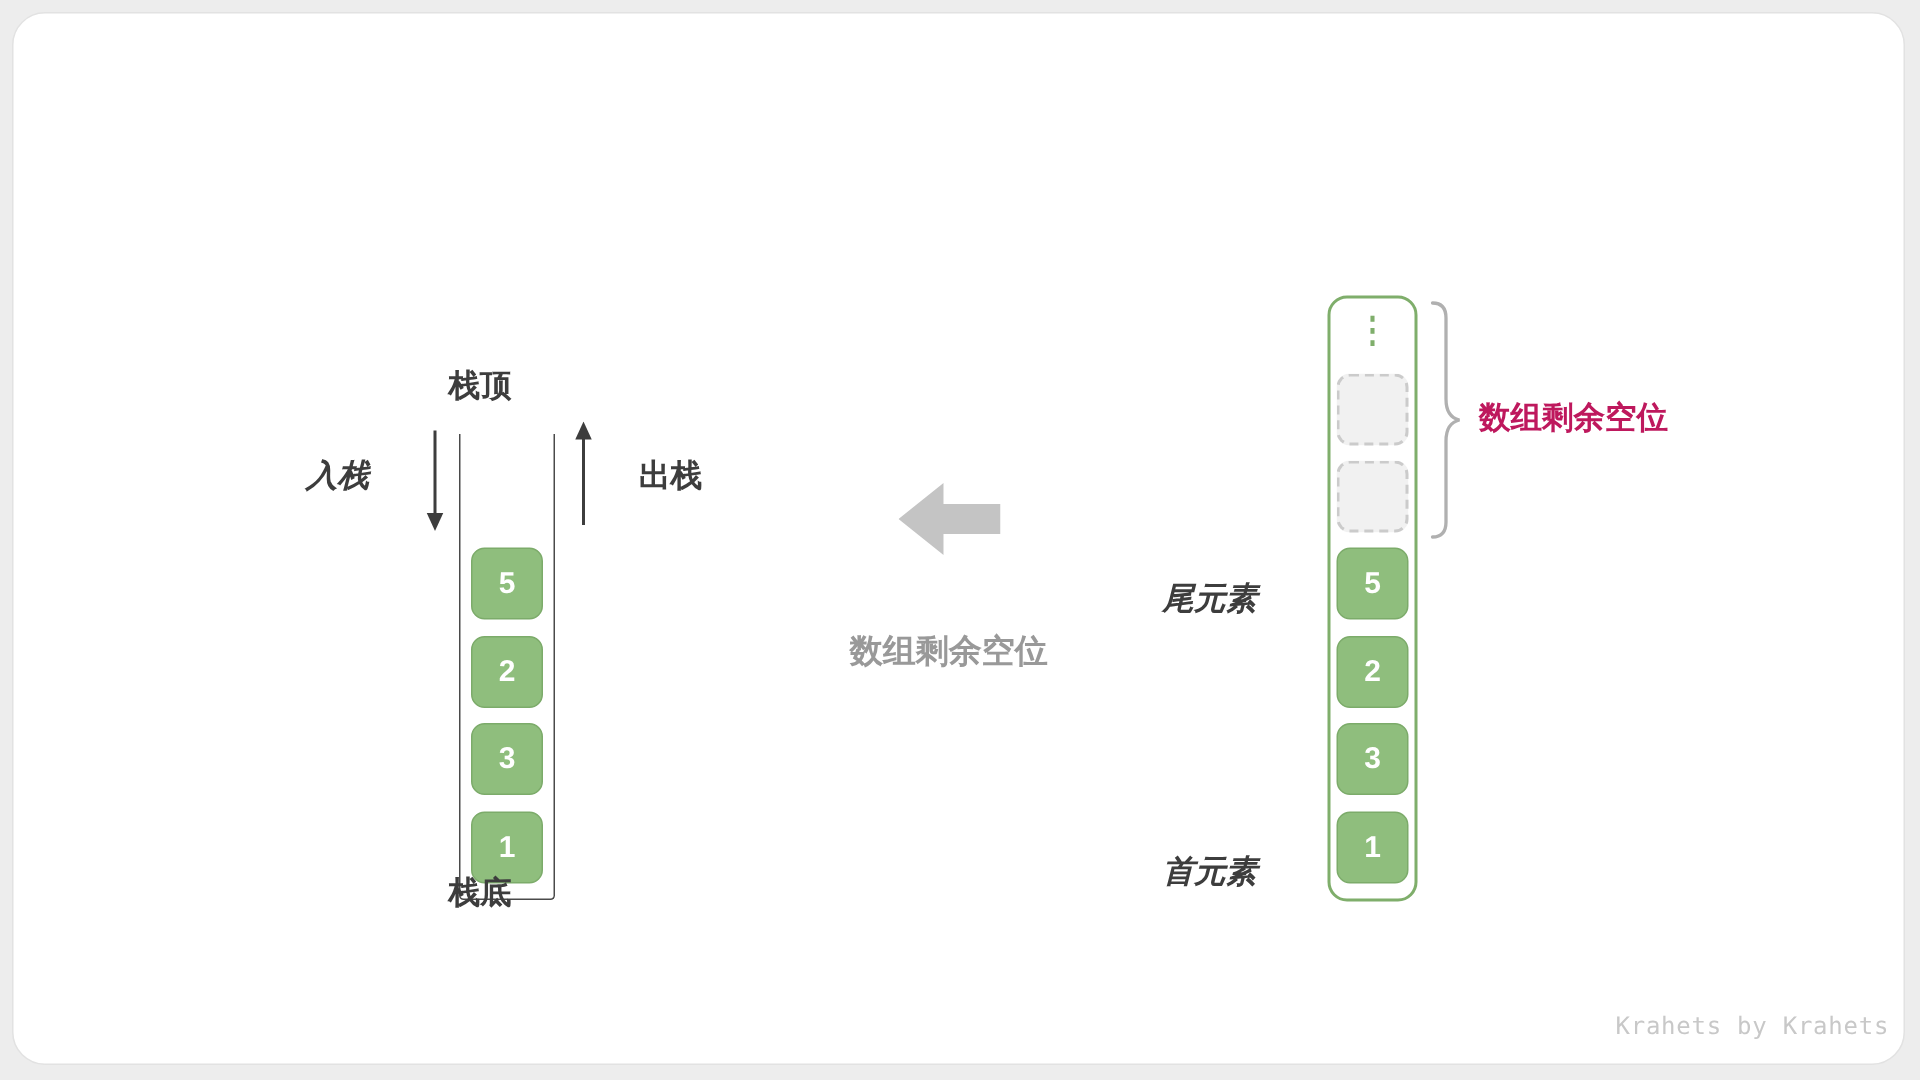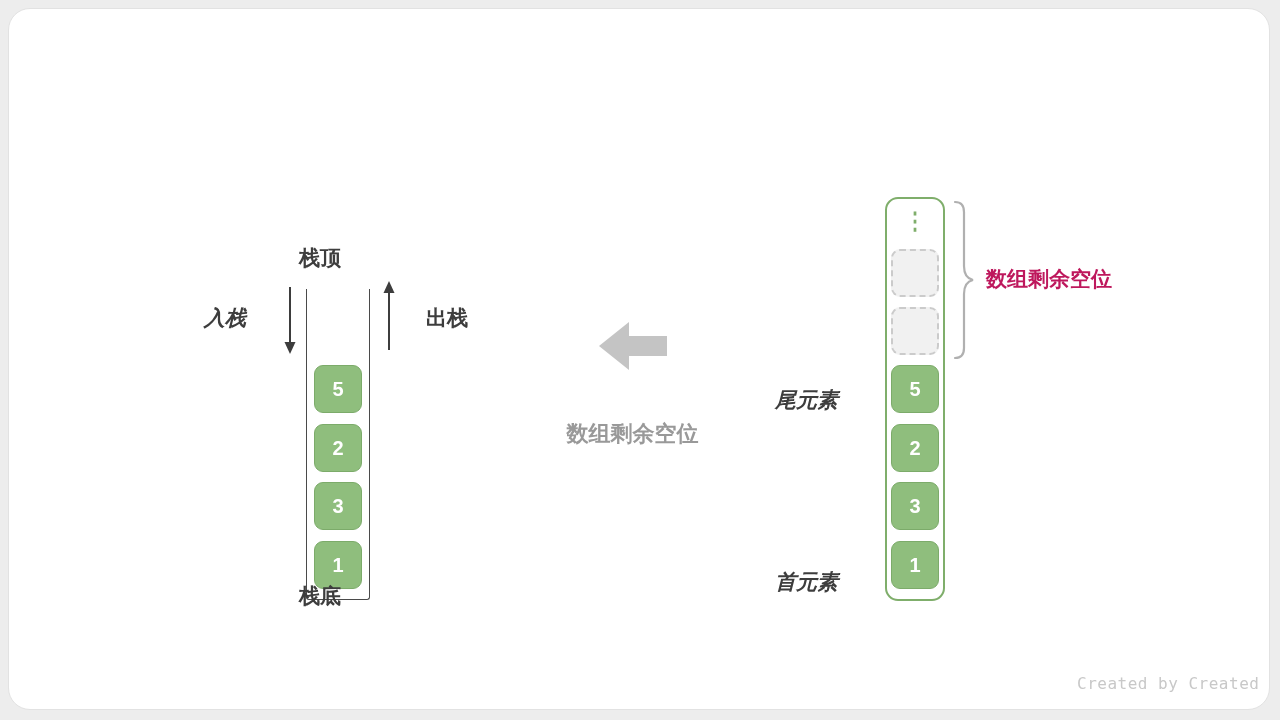--- a/index.html
+++ b/index.html
@@ -109,14 +109,14 @@
 
   <div class="label right" style="left:775px; top:386px; width:92px;">尾元素</div>
   <div class="label right" style="left:775px; top:552px; width:92px;margin-top:16px;">首元素</div>
 
   <svg class="abs" style="left:951px; top:200px;" width="26" height="160" viewBox="0 0 26 160">
     <path d="M4,2 Q13,2 13,12 L13,66 Q13,78 22,80 Q13,82 13,94 L13,148 Q13,158 4,158" fill="none" stroke="#b0b0b0" stroke-width="2.2" stroke-linecap="round"></path>
   </svg>
 
   <div class="label" style="left:986px; top:265px; color:#be185d;">数组剩余空位</div>
 
-  <div class="credit">Created by Created</div>
+  <div class="credit">Krahets by Krahets</div>
 </div>
 
 </body></html>

